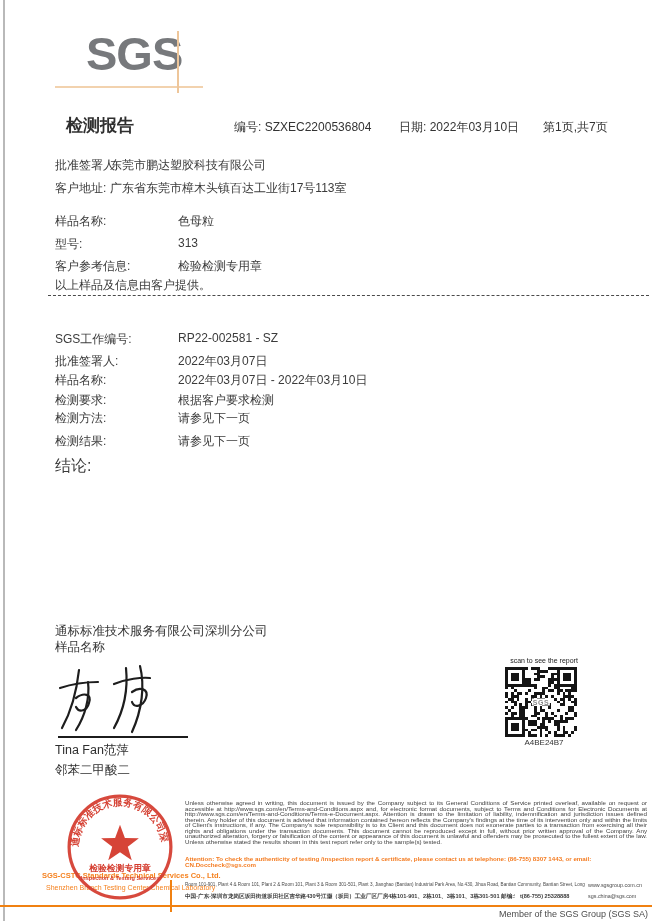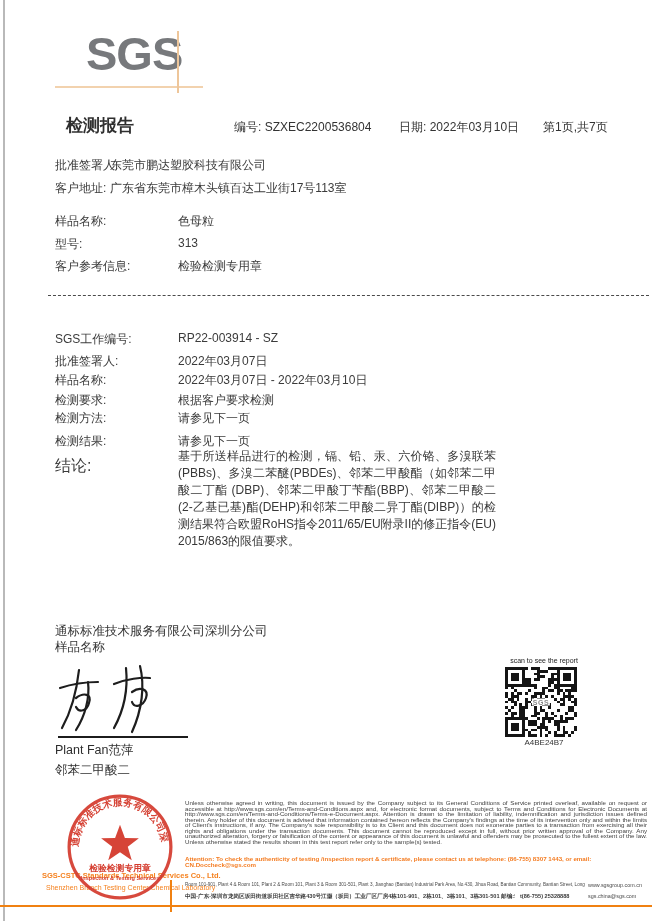--- a/index.html
+++ b/index.html
@@ -89,25 +89,26 @@
     <span class="val">色母粒</span>
   </div>
   <div class="abs row wide" style="top:236px">
     <span class="lbl">型号:</span>
     <span class="val">313</span>
   </div>
   <div class="abs row wide" style="top:258px">
     <span class="lbl">客户参考信息:</span>
     <span class="val">检验检测专用章</span>
   </div>
+  <div class="abs note" style="top:277px">以上样品及信息由客户提供。</div>
   <div class="abs dashes"></div>
 
   <div class="abs row wide" style="top:331px">
     <span class="lbl">SGS工作编号:</span>
-    <span class="val">RP22-003914 - SZ</span>
+    <span class="val">RP22-002581 - SZ</span>
   </div>
   <div class="abs row wide" style="top:353px">
     <span class="lbl">批准签署人:</span>
     <span class="val">2022年03月07日</span>
   </div>
   <div class="abs row wide" style="top:372px">
     <span class="lbl">样品名称:</span>
     <span class="val">2022年03月07日 - 2022年03月10日</span>
   </div>
   <div class="abs row wide" style="top:392px">
@@ -116,38 +117,37 @@
   </div>
   <div class="abs row wide" style="top:410px">
     <span class="lbl">检测方法:</span>
     <span class="val">请参见下一页</span>
   </div>
   <div class="abs row wide" style="top:433px">
     <span class="lbl">检测结果:</span>
     <span class="val">请参见下一页</span>
   </div>
   <div class="abs conclusion-lbl">结论:</div>
-  <div class="abs conclusion">基于所送样品进行的检测，镉、铅、汞、六价铬、多溴联苯(PBBs)、多溴二苯醚(PBDEs)、邻苯二甲酸酯（如邻苯二甲酸二丁酯 (DBP)、邻苯二甲酸丁苄酯(BBP)、邻苯二甲酸二(2-乙基已基)酯(DEHP)和邻苯二甲酸二异丁酯(DIBP)）的检测结果符合欧盟RoHS指令2011/65/EU附录II的修正指令(EU) 2015/863的限值要求。</div>
 
   <div class="abs sig-company">通标标准技术服务有限公司深圳分公司</div>
   <div class="abs sig-auth">样品名称</div>
   <svg class="abs sig-draw" width="150" height="80" viewBox="0 0 150 80">
     <g fill="none" stroke="#1d1d1d" stroke-width="2.2" stroke-linecap="round">
       <path d="M8,30 C20,26 36,24 46,24"></path>
       <path d="M27,12 C25,30 20,52 10,70"></path>
       <path d="M36,24 C38,40 33,58 24,72"></path>
       <path d="M24,40 C32,34 40,36 37,45 C35,53 27,55 24,49"></path>
       <path d="M62,26 C74,21 90,19 98,20"></path>
       <path d="M74,10 C76,30 72,52 62,70"></path>
       <path d="M88,8 C93,28 90,52 80,74"></path>
       <path d="M80,34 C88,28 97,31 94,40 C91,49 82,50 80,44"></path>
     </g>
   </svg>
   <div class="abs sig-line"></div>
-  <div class="abs sig-name">Plant Fan范萍</div>
+  <div class="abs sig-name">Tina Fan范萍</div>
   <div class="abs sig-role">邻苯二甲酸二</div>
 
   <div class="abs qr-caption">scan to see the report</div>
   <div class="qr abs">
       <i style="left:0%;top:0%;width:4%;height:4%"></i>
       <i style="left:4%;top:0%;width:4%;height:4%"></i>
       <i style="left:8%;top:0%;width:4%;height:4%"></i>
       <i style="left:12%;top:0%;width:4%;height:4%"></i>
       <i style="left:16%;top:0%;width:4%;height:4%"></i>
       <i style="left:20%;top:0%;width:4%;height:4%"></i>
@@ -479,14 +479,15 @@
 
   <div class="abs legal">Unless otherwise agreed in writing, this document is issued by the Company subject to its General Conditions of Service printed overleaf, available on request or accessible at http://www.sgs.com/en/Terms-and-Conditions.aspx and, for electronic format documents, subject to Terms and Conditions for Electronic Documents at http://www.sgs.com/en/Terms-and-Conditions/Terms-e-Document.aspx. Attention is drawn to the limitation of liability, indemnification and jurisdiction issues defined therein. Any holder of this document is advised that information contained hereon reflects the Company's findings at the time of its intervention only and within the limits of Client's instructions, if any. The Company's sole responsibility is to its Client and this document does not exonerate parties to a transaction from exercising all their rights and obligations under the transaction documents. This document cannot be reproduced except in full, without prior written approval of the Company. Any unauthorized alteration, forgery or falsification of the content or appearance of this document is unlawful and offenders may be prosecuted to the fullest extent of the law. Unless otherwise stated the results shown in this test report refer only to the sample(s) tested.</div>
   <div class="abs attention">Attention: To check the authenticity of testing /inspection report &amp; certificate, please contact us at telephone: (86-755) 8307 1443, or email: CN.Doccheck@sgs.com</div>
   <div class="abs addr-en">Room 101-901, Plant 4 &amp; Room 101, Plant 2 &amp; Room 101, Plant 3 &amp; Room 301-501, Plant 3, Jianghao (Bantian) Industrial Park Area, No.430, Jihua Road, Bantian Community, Bantian Street, Longgang District, Shenzhen, Guangdong, China 518129</div>
   <div class="abs website">www.sgsgroup.com.cn</div>
   <div class="abs addr-cn">中国·广东·深圳市龙岗区坂田街道坂田社区吉华路430号江灏（坂田）工业厂区厂房4栋101-901、2栋101、3栋101、3栋301-501 邮编:518129</div>
   <div class="abs phone">t(86-755) 25328888</div>
   <div class="abs email">sgs.china@sgs.com</div>
   <div class="abs foot-hline"></div>
   <div class="abs foot-vline"></div>
+  <div class="abs member">Member of the SGS Group (SGS SA)</div>
 
 </div>
 
 </body></html>

